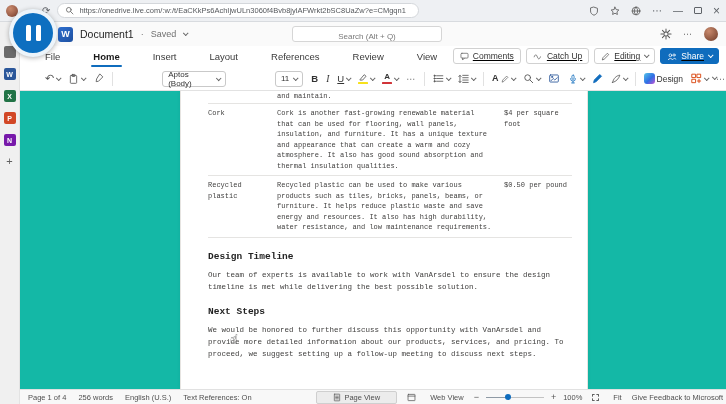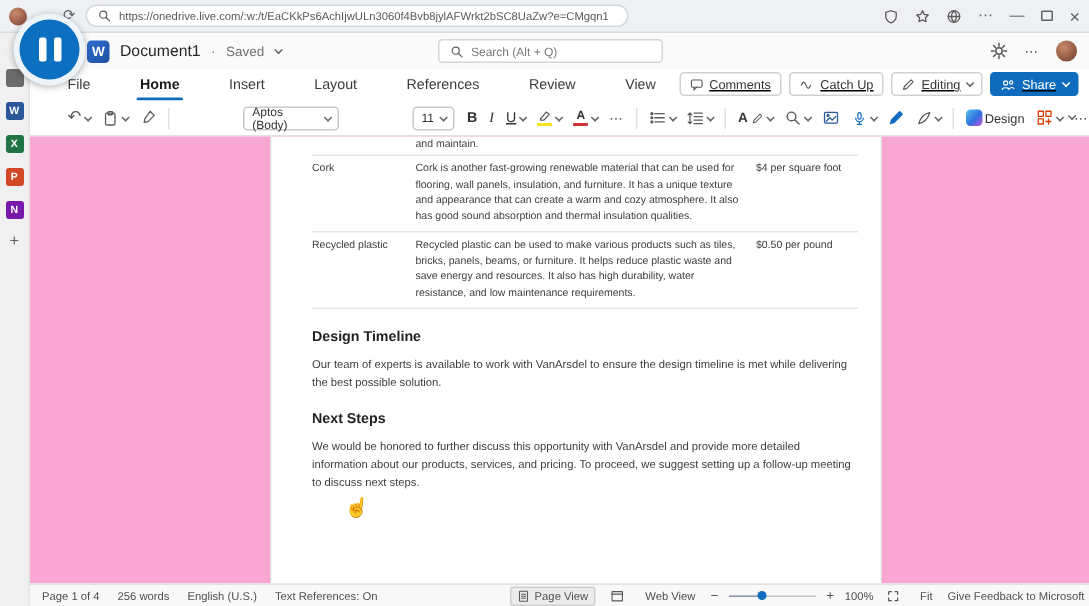--- a/index.html
+++ b/index.html
@@ -42,21 +42,21 @@
   .main { position:absolute; left:20px; top:22px; width:706px; height:382px; background:#fff; }
 
   .title-row { position:relative; height:24px; background:#fafafa; display:flex; align-items:center; padding-left:38px; gap:7px; }
   .word-logo { width:15px; height:15px; border-radius:3px; background:linear-gradient(135deg,#2d6fd0,#1e50a0);
     color:#fff; font-size:9px; font-weight:bold; display:flex; align-items:center; justify-content:center; }
   .doc-title { font-size:10.5px; color:#252525; }
   .doc-saved { font-size:9px; color:#707070; }
   .chv { width:4px; height:4px; border-right:1px solid #666; border-bottom:1px solid #666;
     display:inline-block; transform:rotate(45deg) translateY(-1px); }
   .search-pill { position:absolute; left:272px; top:4px; width:150px; height:16px; background:#fff;
-    border:1px solid #d6d6d6; border-radius:3px; display:flex; align-items:center; gap:5px; padding:0 7px; }
+    border:1px solid #d6d6d6; border-radius:3px; display:flex; align-items:center; gap:5px; padding:0 7px;flex-direction:column; }
   .search-ph { font-size:8px; color:#7a7a7a; }
   .title-right { position:absolute; right:8px; top:0; height:24px; display:flex; align-items:center; gap:11px; }
   .havatar { width:14px; height:14px; border-radius:50%; background:radial-gradient(circle at 35% 30%, #c98a6d, #6e3a28); }
   .hdots { color:#555; font-size:9px; letter-spacing:1px; }
 
   
   .menu-row { position:relative; height:21px; background:#fff; display:flex; align-items:center; padding-left:25px; gap:33px; }
   .mtab { font-size:9.5px; color:#3b3b3b; cursor:default; }
   .mtab.active { font-weight:bold; color:#1a1a1a; position:relative; }
   .mtab.active::after { content:""; position:absolute; left:-2px; right:-2px; bottom:-5px; height:2px; background:#0f6cbd; border-radius:1px; }
@@ -79,40 +79,40 @@
   .bar { width:10px; height:2.5px; border-radius:0.5px; }
   .bar.yellow { background:#f7e11b; }
   .bar.red { background:#d13438; }
   .acolor { font-size:8px; color:#333; line-height:1; }
   .rdots { font-size:9px; color:#555; letter-spacing:1px; }
   .copilot-txt { font-size:8.5px; color:#333; }
   .copilot-logo { width:11px; height:11px; border-radius:3px; background:linear-gradient(135deg,#55c4e8,#2f6fe4 55%,#c455d4); }
   .collapse-chv { position:absolute; right:10px; top:9px; }
 
   
-  .canvas { position:relative; height:298px; background:#f9a8d4; overflow:hidden; }
+  .canvas { position:relative; height:298px; background:#14b8a6; overflow:hidden;font-family:Liberation Mono, monospace; }
   .page { position:absolute; left:160px; top:0; width:408px; height:298px; background:#fff;
     border:1px solid #e6e4e1; border-top:none; border-bottom:none; box-shadow:0 0 4px rgba(0,0,0,.06);
     padding:0 15px 0 27px; }
   .partial-line { margin-left:69px; font-size:7px; color:#413f3e; line-height:9px; padding-top:1px; }
   .dtable { margin-top:2px; border-top:1px solid #e5e4e2; }
   .trow { display:grid; grid-template-columns:69px 227px 1fr; padding:4px 0 4px; border-bottom:1px solid #e5e4e2; }
   .tname { font-size:7px; color:#3f3e3d; line-height:10.5px; padding-right:6px; }
   .tdesc { font-size:7px; color:#3f3e3d; line-height:10.5px; padding-right:10px; }
   .tprice { font-size:7px; color:#3f3e3d; line-height:10.5px; }
   .dhead { margin-top:13px; font-size:9.5px; font-weight:bold; color:#232323; }
   .dpara { margin-top:7px; font-size:7.5px; color:#3f3e3d; line-height:12px; }
   .cursor { position:absolute; left:210px; top:240px; font-size:13px; color:#2a2a2a;
     text-shadow:0 0 1px #fff; transform:rotate(8deg); z-index:10; }
 
   
   .status-bar { position:relative; height:15px; background:#f8f8f8; border-top:1px solid #e1e1e1;
     display:flex; align-items:center; padding-left:8px; gap:12px; font-size:7.5px; color:#4f4f4f; }
   .status-right { position:absolute; right:3px; top:0; height:14px; display:flex; align-items:center; gap:7px; }
-  .view-chip { display:flex; align-items:center; gap:3px; padding:1px 4px; border:1px solid #cfcfcf;
+  .view-chip { display:flex; align-items:center; gap:3px; padding:1px 16px; border:1px solid #cfcfcf;
     border-radius:2px; background:#ececec; }
   .view-plain { display:flex; align-items:center; gap:14px; padding:1px 3px; }
   .slider { position:relative; width:58px; height:8px; }
   .slider .track { position:absolute; left:0; top:3.5px; width:100%; height:1.5px; background:#c3c3c3; }
   .slider .fill { position:absolute; left:0; top:3.5px; width:22px; height:1.5px; background:#8f9aa5; }
   .slider .knob { position:absolute; left:19px; top:1px; width:6px; height:6px; border-radius:50%; background:#0f6cbd; }
   .fit-box { width:7px; height:7px; border:1px dashed #5f5f5f; border-radius:1px; }
   .zoomsym { font-size:9px; color:#555; }
 </style>
 </head>

